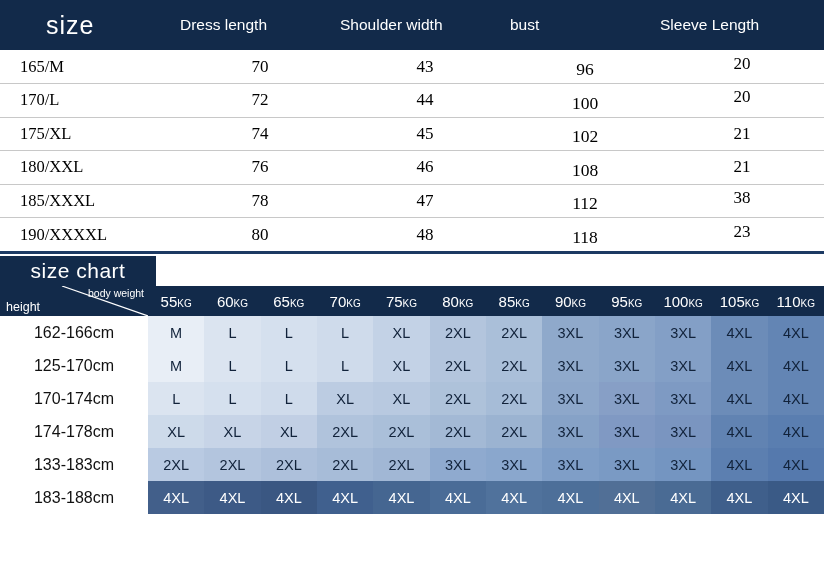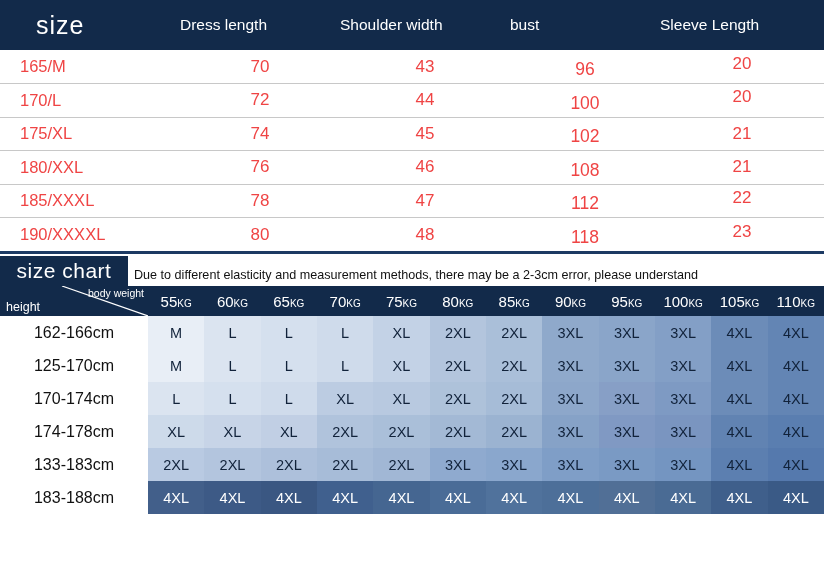--- a/index.html
+++ b/index.html
@@ -35,36 +35,37 @@
     height: 50px;
   }
   .top-header td {
     color: #ffffff;
     font-weight: normal;
     vertical-align: middle;
   }
   .top-header td.size-label {
     font-size: 25px;
     text-align: left;
-    padding-left: 36px;
+    padding-left: 46px;
     letter-spacing: 1px;
   }
   .top-header td.col-dress  { font-size: 15.5px; }
   .top-header td.col-shoulder { font-size: 15.5px; }
   .top-header td.col-bust   { font-size: 15.5px; }
   .top-header td.col-sleeve { font-size: 15.5px; }
 
   .top-table tbody tr {
     height: 33.5px;
   }
   .top-table tbody td {
     border-bottom: 1px solid #c8c8c8;
     text-align: center;
     vertical-align: middle;
-    color: #ef4444;
+    color: #000000;
+    font-family: Liberation Serif, serif;
   }
   .top-table tbody td.c-size {
     text-align: left;
     padding-left: 20px;
     font-size: 16.5px;
   }
   .top-table tbody td.c-dress { font-size: 17px; }
   .top-table tbody td.c-shoulder { font-size: 17px; }
   .top-table tbody td.c-bust { font-size: 17.5px; }
   .top-table tbody td.c-sleeve { font-size: 17px; margin-top: 32px; }
@@ -85,21 +86,21 @@
     align-items: flex-end;
     height: 32px;
     background: #ffffff;
   }
   .banner-tag {
     background: #122a4a;
     color: #ffffff;
     font-size: 21px;
     line-height: 30px;
     height: 30px;
-    width: 128px;
+    width: 156px;
     text-align: center;
     letter-spacing: 0.5px;
   }
   .banner-note {
     font-size: 12.6px;
     color: #111111;
     padding-left: 6px;
     padding-bottom: 4px;
     white-space: nowrap;
   }
@@ -217,36 +218,35 @@
           <td class="c-dress">76</td>
           <td class="c-shoulder">46</td>
           <td class="c-bust nudge-dn">108</td>
           <td class="c-sleeve">21</td>
         </tr>
         <tr>
           <td class="c-size">185/XXXL</td>
           <td class="c-dress">78</td>
           <td class="c-shoulder">47</td>
           <td class="c-bust nudge-dn">112</td>
-          <td class="c-sleeve nudge-up">22</td>
+          <td class="c-sleeve nudge-up">38</td>
         </tr>
         <tr>
           <td class="c-size">190/XXXXL</td>
           <td class="c-dress">80</td>
           <td class="c-shoulder">48</td>
           <td class="c-bust nudge-dn">118</td>
           <td class="c-sleeve nudge-up">23</td>
         </tr>
       </tbody>
     </table>
   </div>
 
   <div class="banner-row">
     <div class="banner-tag">size chart</div>
-    <div class="banner-note">Due to different elasticity and measurement methods, there may be a 2-3cm error, please understand</div>
   </div>
 
   <table class="matrix">
     <colgroup>
       <col style="width:148px">
       <col span="12" style="width:56.33px">
     </colgroup>
     <thead>
       <tr>
         <td class="corner">

